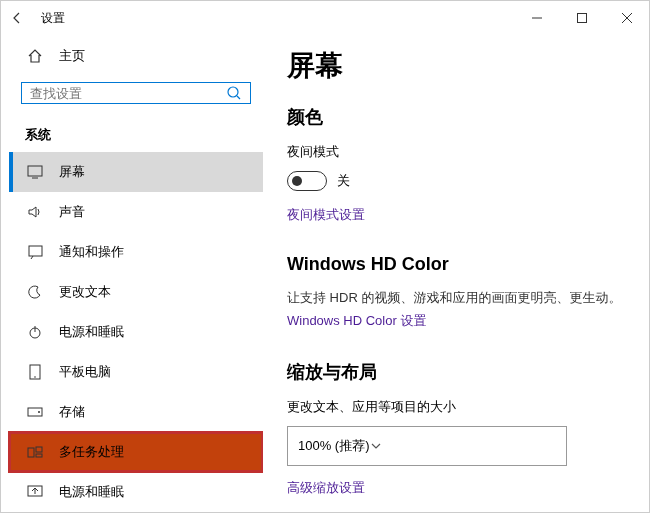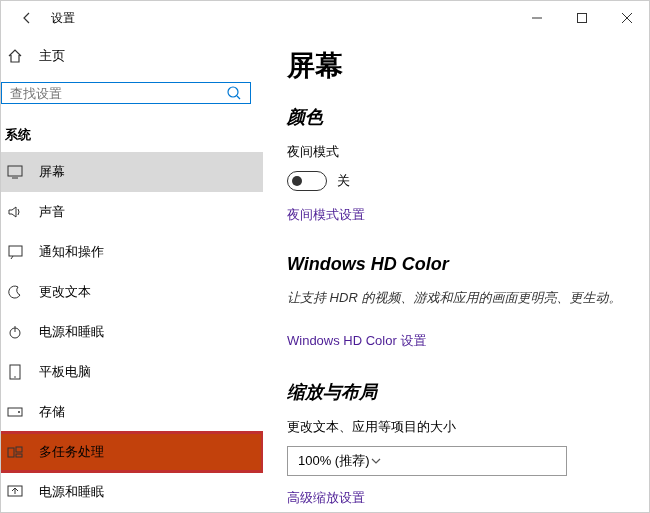--- a/index.html
+++ b/index.html
@@ -1,59 +1,59 @@
 <!DOCTYPE html>
 <html><head>
   <meta charset="utf-8">
   <style>
     * { margin: 0; padding: 0; box-sizing: border-box; font-family: "Microsoft YaHei", "Segoe UI", sans-serif; }
     body { width: 650px; height: 513px; background: #fff; overflow: hidden; display: flex; flex-direction: column; border: 1px solid #ccc; }
     
-    .titlebar { height: 34px; display: flex; align-items: center; padding-left: 16px; }
+    .titlebar { height: 34px; display: flex; align-items: center; padding-left: 6px; }
     .titlebar .back { width: 20px; height: 20px; display: flex; align-items: center; justify-content: center; margin-right: 14px; cursor: pointer; }
     .titlebar .title { font-size: 12px; }
     .titlebar .winbtns { margin-left: auto; display: flex; }
     .titlebar .winbtn { width: 45px; height: 34px; display: flex; align-items: center; justify-content: center; cursor: pointer; }
     
     .content { flex: 1; display: flex; overflow: hidden; }
     
-    .sidebar { width: 262px; padding: 8px 12px 0 0; display: flex; flex-direction: column; overflow: hidden; }
+    .sidebar { width: 262px; padding: 8px 12px 0 20px; display: flex; flex-direction: column; overflow: hidden; }
     .home-row { display: flex; align-items: center; height: 38px; padding-left: 6px; cursor: pointer; gap: 16px; }
     .home-row .icon { width: 16px; display: flex; justify-content: center; }
     .home-row .label { font-size: 13px; }
     
     .search-box { margin-top: 14px; height: 32px; border: 1px solid #0078d4; display: flex; align-items: center; padding: 0 8px; }
     .search-box input { flex: 1; border: none; outline: none; font-size: 13px; color: #666; background: transparent; }
     .search-box .sicon { color: #0078d4; }
     
     .section-header { font-size: 13px; font-weight: 600; margin-top: 22px; margin-bottom: 8px; padding-left: 4px; }
     
     .nav-list { display: flex; flex-direction: column; margin-left: -12px; margin-right: -12px; }
     .nav-item { height: 40px; display: flex; align-items: center; padding-left: 18px; gap: 16px; cursor: pointer; position: relative; }
     .nav-item .icon { width: 16px; display: flex; justify-content: center; color: #333; }
     .nav-item .label { font-size: 13px; }
     .nav-item.active { background: #d9d9d9; }
     .nav-item.active::before { content: ""; position: absolute; left: 0; top: 0; bottom: 0; width: 4px; background: #0078d4; }
     .nav-item.highlighted { outline: 3px solid #c03030; outline-offset: -2px; background: #c2410c; }
     
     .main { flex: 1; padding: 12px 24px 0 24px; overflow-y: auto; }
     .main h1 { font-size: 28px; font-weight: 600; margin-bottom: 20px; }
-    .section-title { font-size: 18px; font-weight: 600; margin-top: 6px; margin-bottom: 14px; font-style: italic; }
+    .section-title { font-size: 18px; font-weight: 600; margin-top: 6px; margin-bottom: 14px; }
     .field-label { font-size: 13px; margin-bottom: 10px; }
     
     .toggle-row { display: flex; align-items: center; gap: 10px; margin-bottom: 14px; }
     .toggle { width: 40px; height: 20px; border: 1px solid #333; border-radius: 10px; position: relative; cursor: pointer; }
     .toggle::after { content: ""; position: absolute; width: 10px; height: 10px; border-radius: 50%; background: #333; top: 4px; left: 4px; }
     .toggle-label { font-size: 13px; }
     
     .link { color: #4c1d95; font-size: 13px; cursor: pointer; display: inline-block; margin-bottom: 24px; }
     
-    .description { font-size: 13px; color: #333; margin-bottom: 24px; font-style: italic; }
-    
-    .dropdown { width: 280px; height: 30px; border: 1px solid #999; display: flex; align-items: center; padding: 0 10px; cursor: pointer; margin-bottom: 12px; font-size: 13px; }
+    .description { font-size: 13px; color: #333; margin-bottom: 4px; }
+    
+    .dropdown { width: 280px; height: 40px; border: 1px solid #999; display: flex; align-items: center; padding: 0 10px; cursor: pointer; margin-bottom: 12px; font-size: 13px; }
     .dropdown .chev { font-size: 10px; color: #555; }
     
     svg { display: block; }
   </style>
 </head>
 <body>
 
 <div class="titlebar">
   <div class="back">
     <svg width="14" height="14" viewBox="0 0 14 14">

